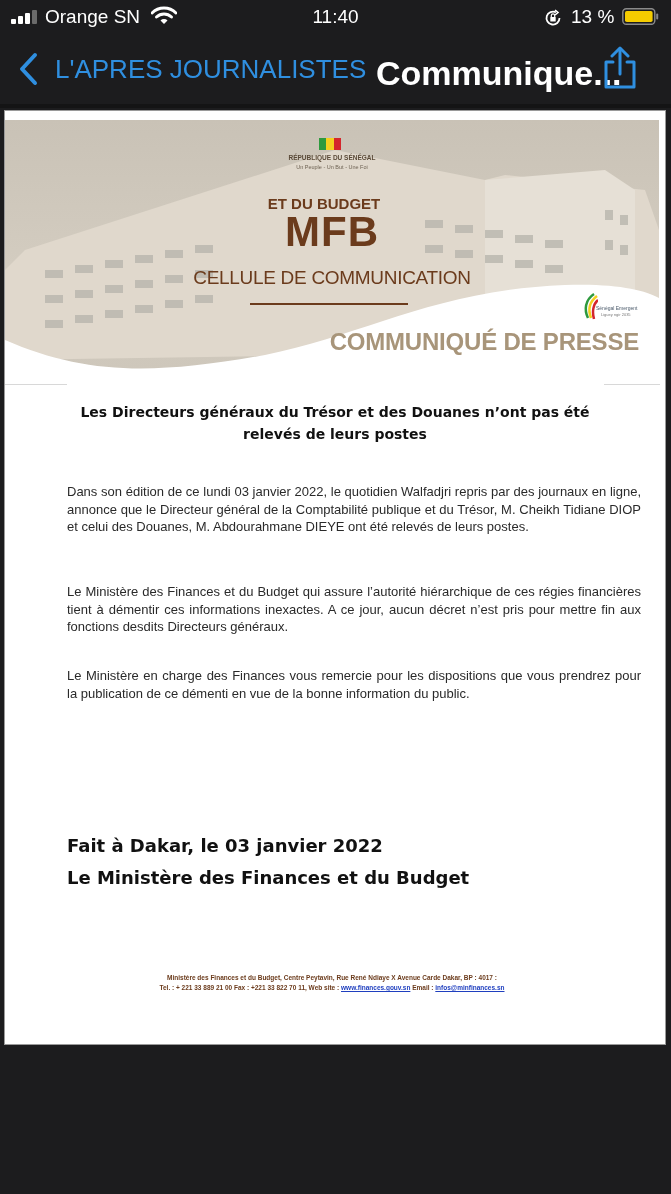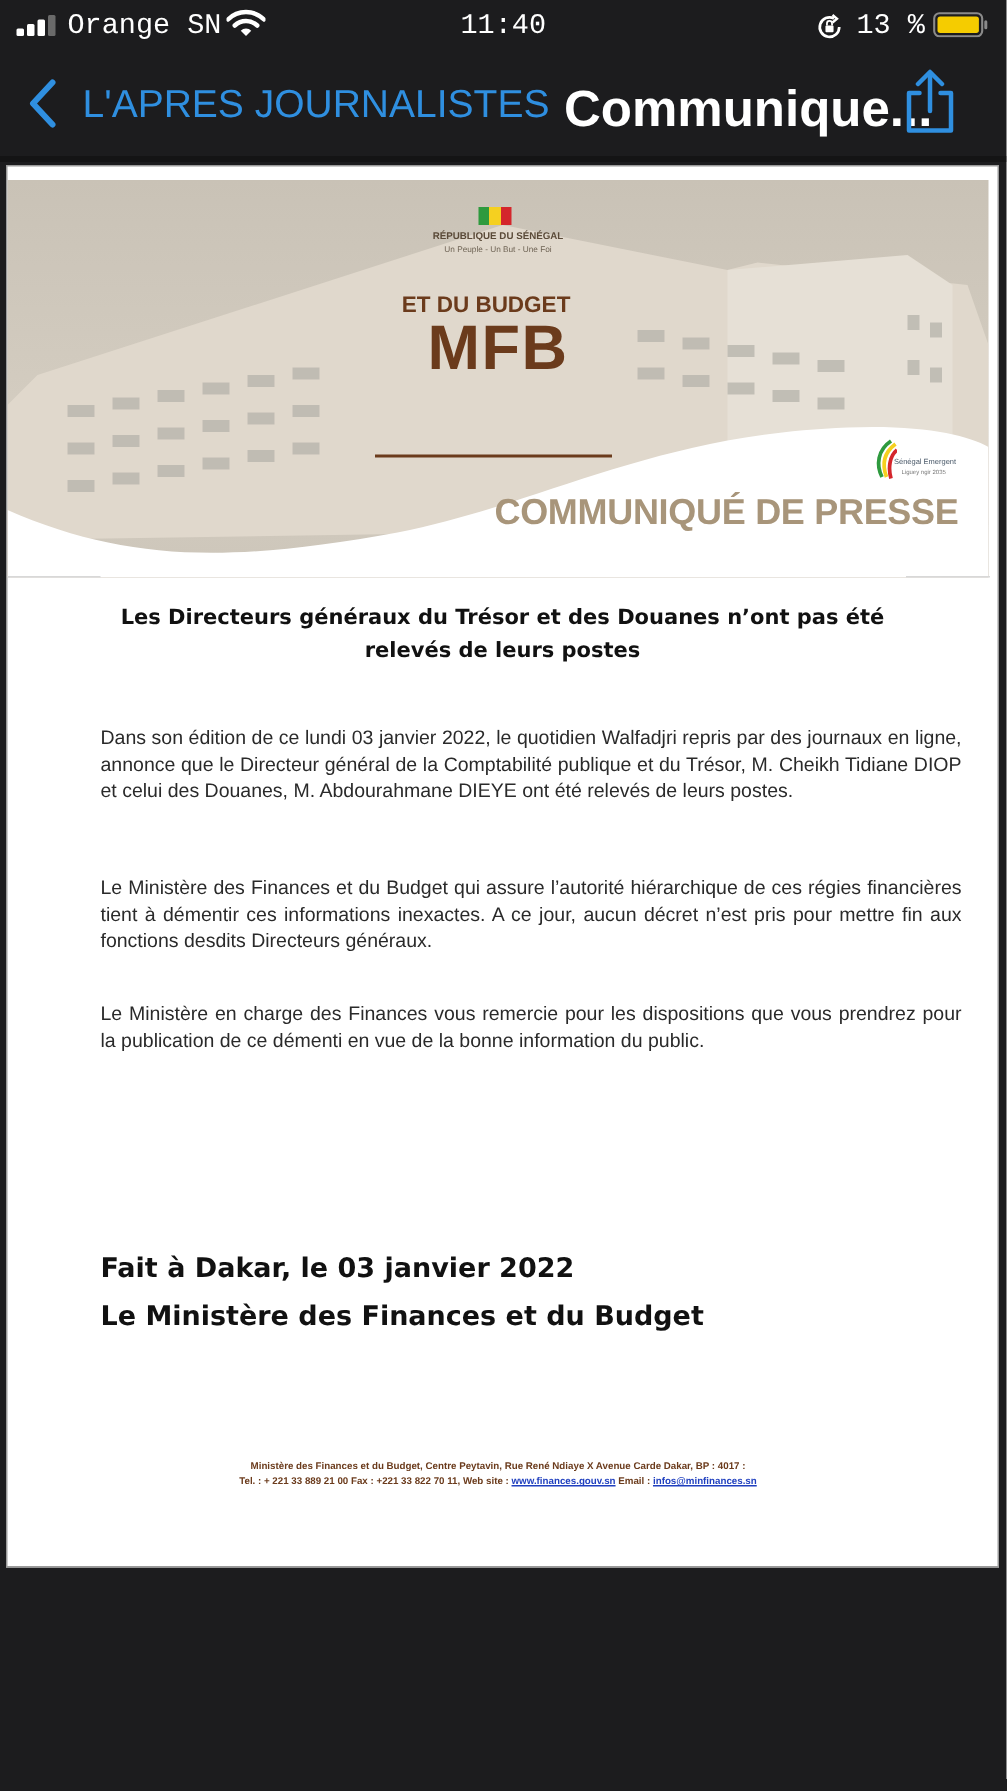--- a/index.html
+++ b/index.html
@@ -5,21 +5,21 @@
   html, body { margin: 0; padding: 0; }
   body {
     width: 671px; height: 1194px; overflow: hidden;
     background: #1c1c1e;
     font-family: "Liberation Sans", sans-serif;
     position: relative;
   }
   
   .status-bar {
     position: absolute; left: 0; top: 0; width: 667px; height: 36px;
-    color: #ffffff; font-size: 19px; font-family: Liberation Mono, monospace;
+    color: #ffffff; font-size: 19px;
   }
   .signal { position: absolute; left: 11px; top: 10px; width: 28px; height: 14px; }
   .signal span { position: absolute; bottom: 0; width: 5px; background: #fff; border-radius: 1px; }
   .carrier { position: absolute; left: 45px; top: 6px; }
   .wifi { position: absolute; left: 151px; top: 6px; width: 26px; height: 20px; }
   .clock { position: absolute; left: 0; width: 671px; top: 6px; text-align: center; }
   .orient { position: absolute; left: 544px; top: 9px; width: 18px; height: 18px; }
   .battery-pct { position: absolute; left: 571px; top: 6px; }
   .battery { position: absolute; left: 622px; top: 8px; width: 37px; height: 17px; }
 
@@ -174,20 +174,21 @@
     <div class="flag">
       <span style="background:#2e9a3e;"></span>
         <span style="background:#f5d020;"></span>
         <span style="background:#d4262c;"></span>
     </div>
     <div class="rep">RÉPUBLIQUE DU SÉNÉGAL</div>
     <div class="motto">Un Peuple - Un But - Une Foi</div>
     <div class="min2">ET DU BUDGET</div>
     <div class="mfb">MFB</div>
     <div class="rule"></div>
+    <div class="cellule">CELLULE DE COMMUNICATION</div>
     <svg class="emergent-logo" viewBox="0 0 18 28">
       <path d="M8 26 C 4 18, 5 8, 14 2" stroke="#2e9a3e" stroke-width="2.5" fill="none"></path>
       <path d="M11 26 C 8 18, 9 10, 17 4" stroke="#f5d020" stroke-width="2.5" fill="none"></path>
       <path d="M14 27 C 12 20, 13 12, 18 8" stroke="#d4262c" stroke-width="2.5" fill="none"></path>
     </svg>
     <div class="emergent-text">Sénégal Emergent</div>
     <div class="emergent-sub">Liguey ngir 2035</div>
     <div class="communique">COMMUNIQUÉ DE PRESSE</div>
   </div>
   <div class="hr-left"></div>

